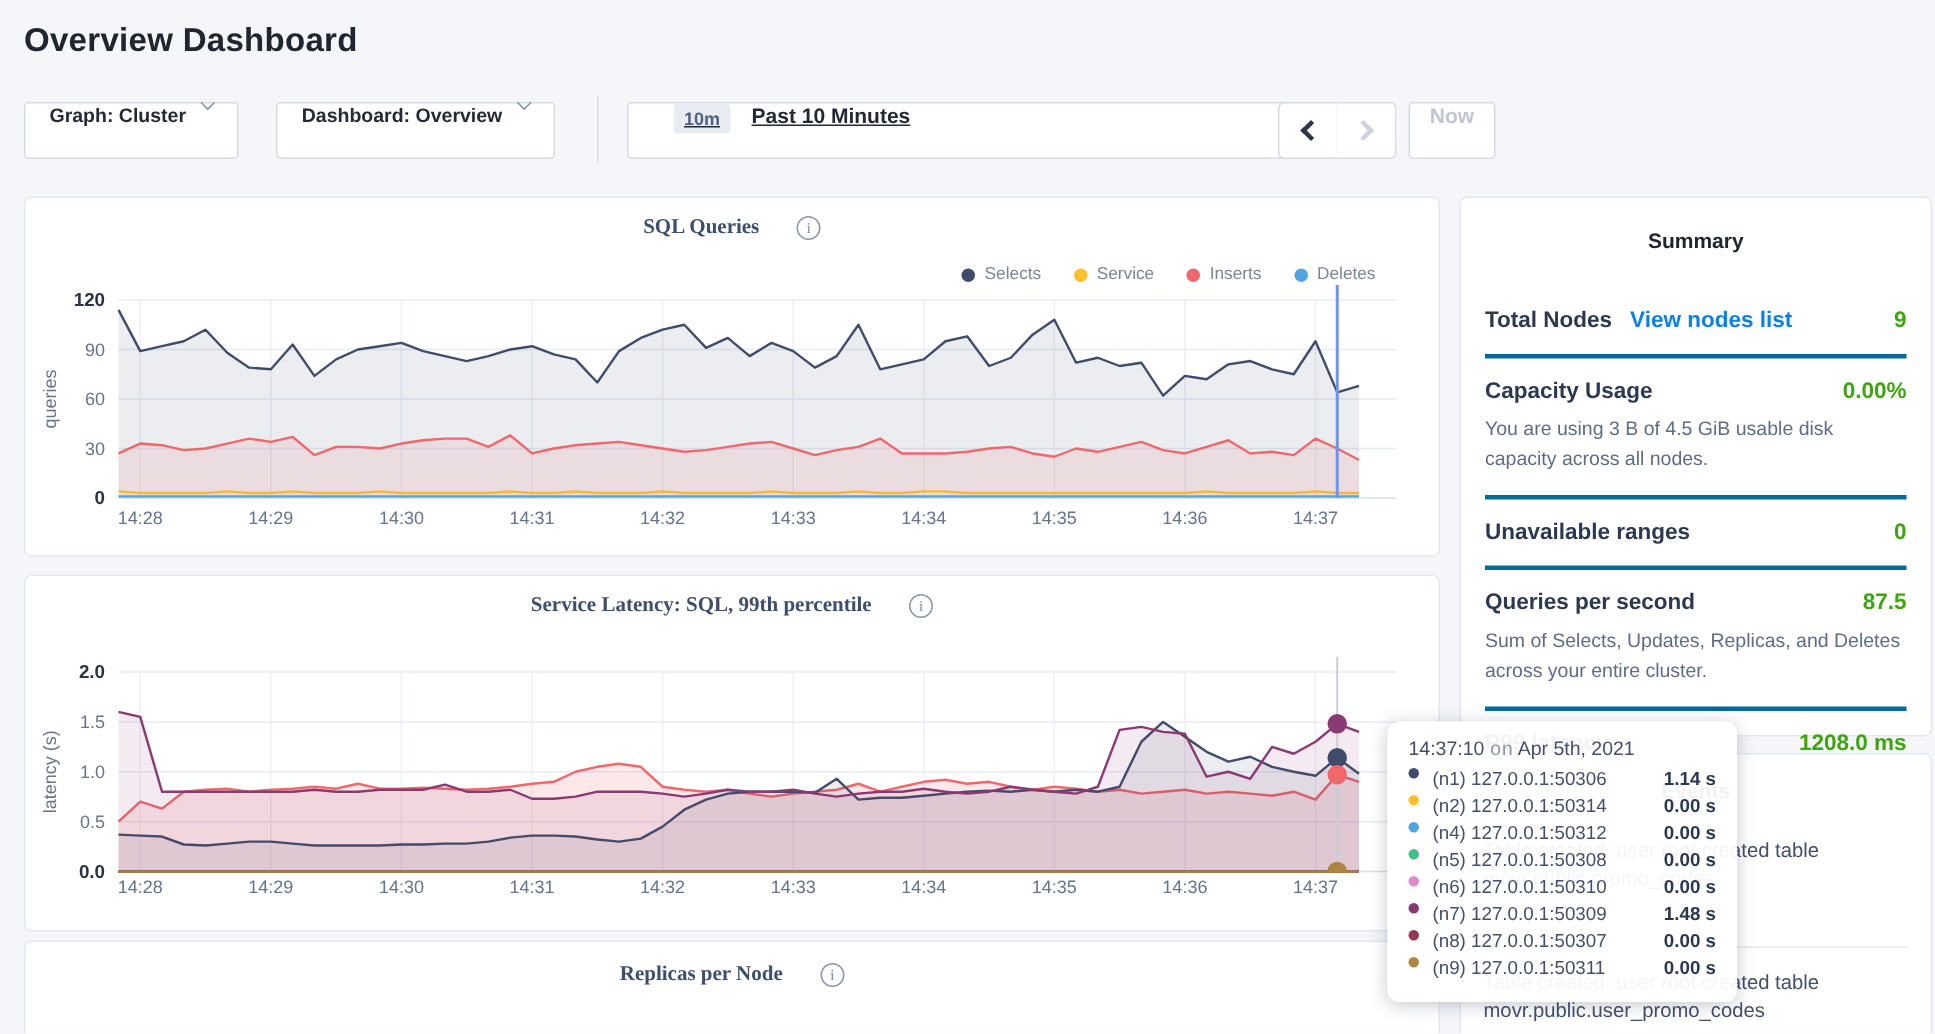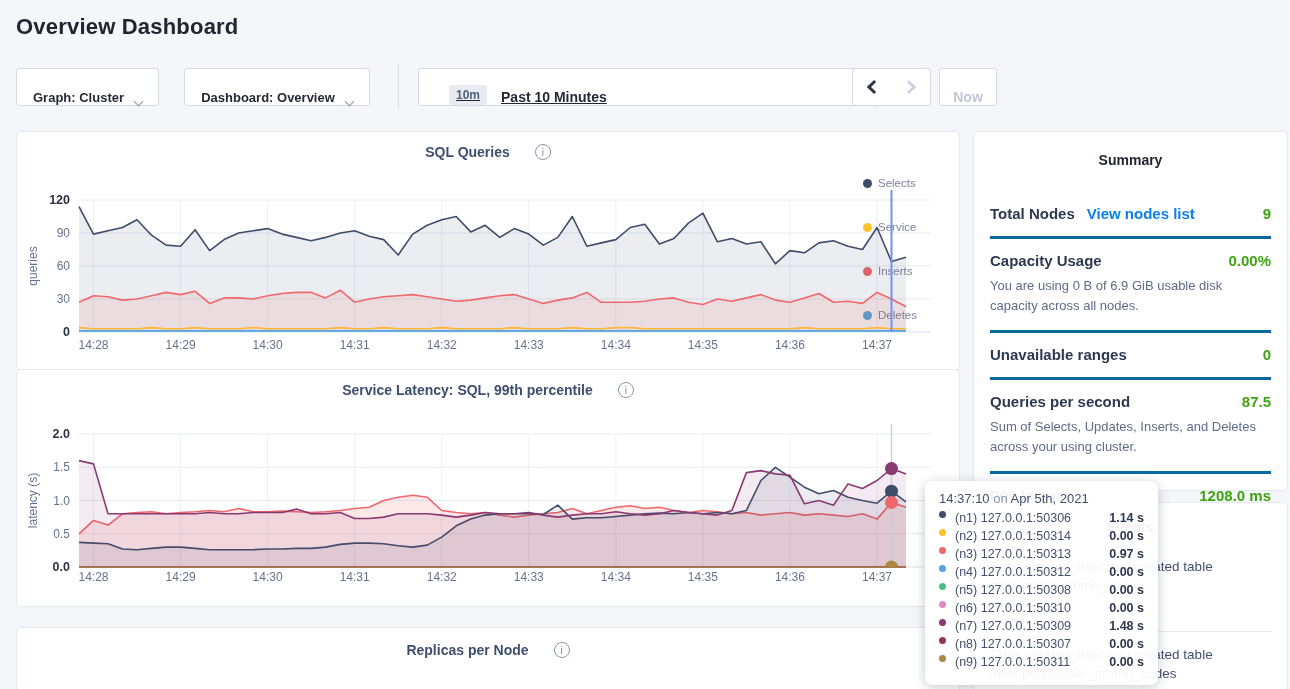--- a/index.html
+++ b/index.html
@@ -3,50 +3,50 @@
 <meta charset="utf-8">
 <style>
   * { margin:0; padding:0; box-sizing:border-box; }
   html,body { width:1290px; height:689px; overflow:hidden; }
   body { background:#f4f6fa; font-family:"Liberation Sans", sans-serif; color:#242a35; position:relative; }
 
   .page-title { position:absolute; left:16px; top:14px; font-size:22px; font-weight:600; color:#20262f; letter-spacing:.2px; }
 
   
   .ctl { position:absolute; top:68px; height:38px; background:#fff; border:1px solid #d5dbe5; border-radius:3px;
-         display:flex; align-items:flex-end; justify-content:center; font-size:13px; font-weight:700; color:#242a35; cursor:pointer; }
+         display:flex; align-items:flex-start; justify-content:center; font-size:13px; font-weight:700; color:#242a35; cursor:pointer; }
   .dd-graph { left:16px; width:143px; }
   .dd-dash  { left:184px; width:186px; }
   .chev { width:7px; height:7px; border-right:1.6px solid #8a94a8; border-bottom:1.6px solid #8a94a8;
           transform:rotate(45deg); margin-left:11px; margin-top:-4px; }
   .vdiv { position:absolute; left:398px; top:64px; width:1px; height:45px; background:#d9dee8; }
   .timesel { left:418px; width:492px; justify-content:flex-start; padding:0 30px; font-size:14px;text-decoration:underline; }
   .badge { background:#e8ecf2; border-radius:3px; padding:3px 7px; font-size:12px; font-weight:700; color:#50617e; margin-right:14px; }
   .timesel .chev { margin-left:auto; }
   .arrowbtn { display:flex; align-items:center; justify-content:center; }
   .arrow-left  { left:852px; width:40px; border-radius:4px 0 0 4px; }
   .arrow-right { left:891px; width:40px; border-radius:0 4px 4px 0; border-left:none; }
   .arr { width:10px; height:10px; border-left:3px solid #2b3647; border-bottom:3px solid #2b3647; }
   .arr-l { transform:rotate(45deg); margin-left:4px; }
   .arr-r { transform:rotate(225deg); border-color:#ccd2de; margin-right:4px; }
   .now { left:939px; width:58px; color:#bfc6d4; font-size:14px; }
 
   
   .panel { position:absolute; background:#fff; border:1px solid #e4e9f0; border-radius:5px; }
   .p-sql { left:16px; top:131px; width:944px; height:240px; }
-  .p-lat { left:16px; top:369px; width:944px; height:238px; }
+  .p-lat { left:16px; top:383px; width:944px; height:238px; }
   .p-rep { left:16px; top:627px; width:944px; height:100px; }
   .p-sum { left:973px; top:131px; width:315px; height:360px; }
   .p-evt { left:973px; top:502px; width:315px; height:220px; }
 
-  .chart-title-row { position:absolute; top:12px; left:0; right:0; display:flex; justify-content:center; gap:25px; }
+  .chart-title-row { position:absolute; top:12px; left:0; right:0; display:flex; justify-content:center; gap:25px;font-family:Liberation Serif, serif; }
   .chart-title { font-size:14px; font-weight:700; color:#3e4e6e; }
   .info-icon { width:16px; height:16px; border:1px solid #8a96ab; border-radius:50%; color:#7c889d; font-size:10px;
                display:flex; align-items:center; justify-content:center; font-style:normal; }
-  .legend { position:absolute; top:45px; right:42px; display:flex; gap:32px;flex-direction:column; }
+  .legend { position:absolute; top:45px; right:42px; display:flex; gap:22px; }
   .lg-item { display:flex; align-items:center; gap:6px; font-size:11.5px; color:#7a8598; }
   .lg-dot { width:9px; height:9px; border-radius:50%; }
   .chart-svg { position:absolute; left:0; top:0; }
 
   
   .sum-title { text-align:center; font-size:14px; font-weight:700; padding-top:20px; color:#20262f; }
   .sum-list { padding:10px 16px 0; }
   .sum-item { padding:13px 0 14px; }
   .sum-item + .sum-item { border-top:3px solid #0369a1; }
   .sum-row { display:flex; align-items:baseline; }
@@ -58,21 +58,21 @@
   
   .evt-title { text-align:center; font-size:14px; font-weight:700; padding-top:16px; color:#20262f; }
   .evt-list { padding:14px 15px 0; }
   .evt-item { font-size:13.5px; color:#43506b; line-height:19px; padding:8px 0 36px; }
   .evt-item + .evt-item { border-top:1px solid #e6eaf1; padding-top:13px; }
 
   
   .tooltip { position:absolute; left:925px; top:481px; width:233px; background:rgba(255,255,255,0.94);
              border-radius:8px; box-shadow:0 2px 12px rgba(50,60,80,0.28); padding:10px 14px 12px; z-index:10; }
   .tip-head { font-size:13px; color:#44506b; margin-bottom:5px; }
-  .tip-head .dim { color:#8b95a9; }
+  .tip-head .dim { color:#8b95a9;font-family:Liberation Mono, monospace; }
   .tip-row { display:flex; align-items:flex-start; height:18px; font-size:12.5px; color:#44506b; }
   .tip-dot { width:7px; height:7px; border-radius:50%; margin-right:9px; flex:none; }
   .tip-name { white-space:nowrap; }
   .tip-val { margin-left:auto; font-weight:700; color:#2c3850; white-space:nowrap; }
 </style>
 </head>
 <body>
 
 <h1 class="page-title">Overview Dashboard</h1>
 
@@ -235,34 +235,34 @@
           <span class="sum-label">Total Nodes</span>
           <a class="sum-link">View nodes list</a>
           <span class="sum-value">9</span>
         </div>
       </div>
       <div class="sum-item">
         <div class="sum-row">
           <span class="sum-label">Capacity Usage</span>
           <span class="sum-value">0.00%</span>
         </div>
-        <p class="sum-desc">You are using 0 B of 6.9 GiB usable disk capacity across all nodes.</p>
+        <p class="sum-desc">You are using 3 B of 4.5 GiB usable disk capacity across all nodes.</p>
       </div>
       <div class="sum-item">
         <div class="sum-row">
           <span class="sum-label">Unavailable ranges</span>
           <span class="sum-value">0</span>
         </div>
       </div>
       <div class="sum-item">
         <div class="sum-row">
           <span class="sum-label">Queries per second</span>
           <span class="sum-value">87.5</span>
         </div>
-        <p class="sum-desc">Sum of Selects, Updates, Inserts, and Deletes across your using cluster.</p>
+        <p class="sum-desc">Sum of Selects, Updates, Replicas, and Deletes across your entire cluster.</p>
       </div>
       <div class="sum-item">
         <div class="sum-row">
           <span class="sum-label">P99 latency</span>
           <span class="sum-value">1208.0 ms</span>
         </div>
       </div>
     </div>
 </div>
 
@@ -291,25 +291,20 @@
         <span class="tip-dot" style="background: rgb(63, 77, 107);"></span>
         <span class="tip-name">(n1) 127.0.0.1:50306</span>
         <span class="tip-val">1.14 s</span>
       </div>
       <div class="tip-row">
         <span class="tip-dot" style="background: rgb(253, 193, 46);"></span>
         <span class="tip-name">(n2) 127.0.0.1:50314</span>
         <span class="tip-val">0.00 s</span>
       </div>
       <div class="tip-row">
-        <span class="tip-dot" style="background: rgb(240, 103, 108);"></span>
-        <span class="tip-name">(n3) 127.0.0.1:50313</span>
-        <span class="tip-val">0.97 s</span>
-      </div>
-      <div class="tip-row">
         <span class="tip-dot" style="background: rgb(81, 166, 226);"></span>
         <span class="tip-name">(n4) 127.0.0.1:50312</span>
         <span class="tip-val">0.00 s</span>
       </div>
       <div class="tip-row">
         <span class="tip-dot" style="background: rgb(68, 192, 135);"></span>
         <span class="tip-name">(n5) 127.0.0.1:50308</span>
         <span class="tip-val">0.00 s</span>
       </div>
       <div class="tip-row">

